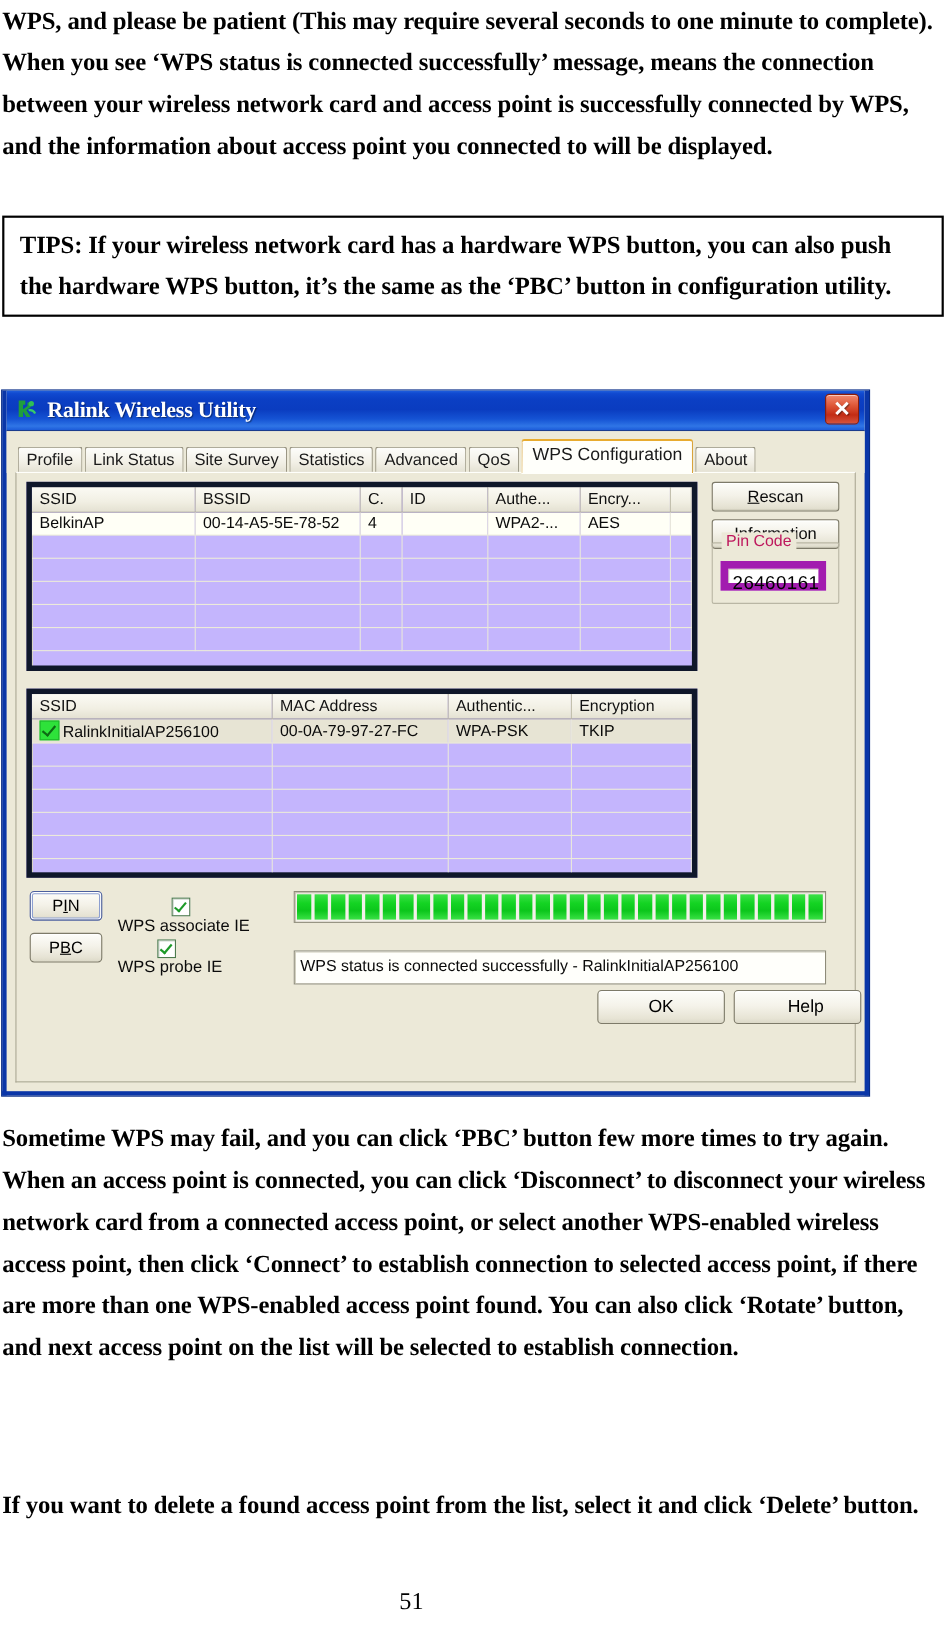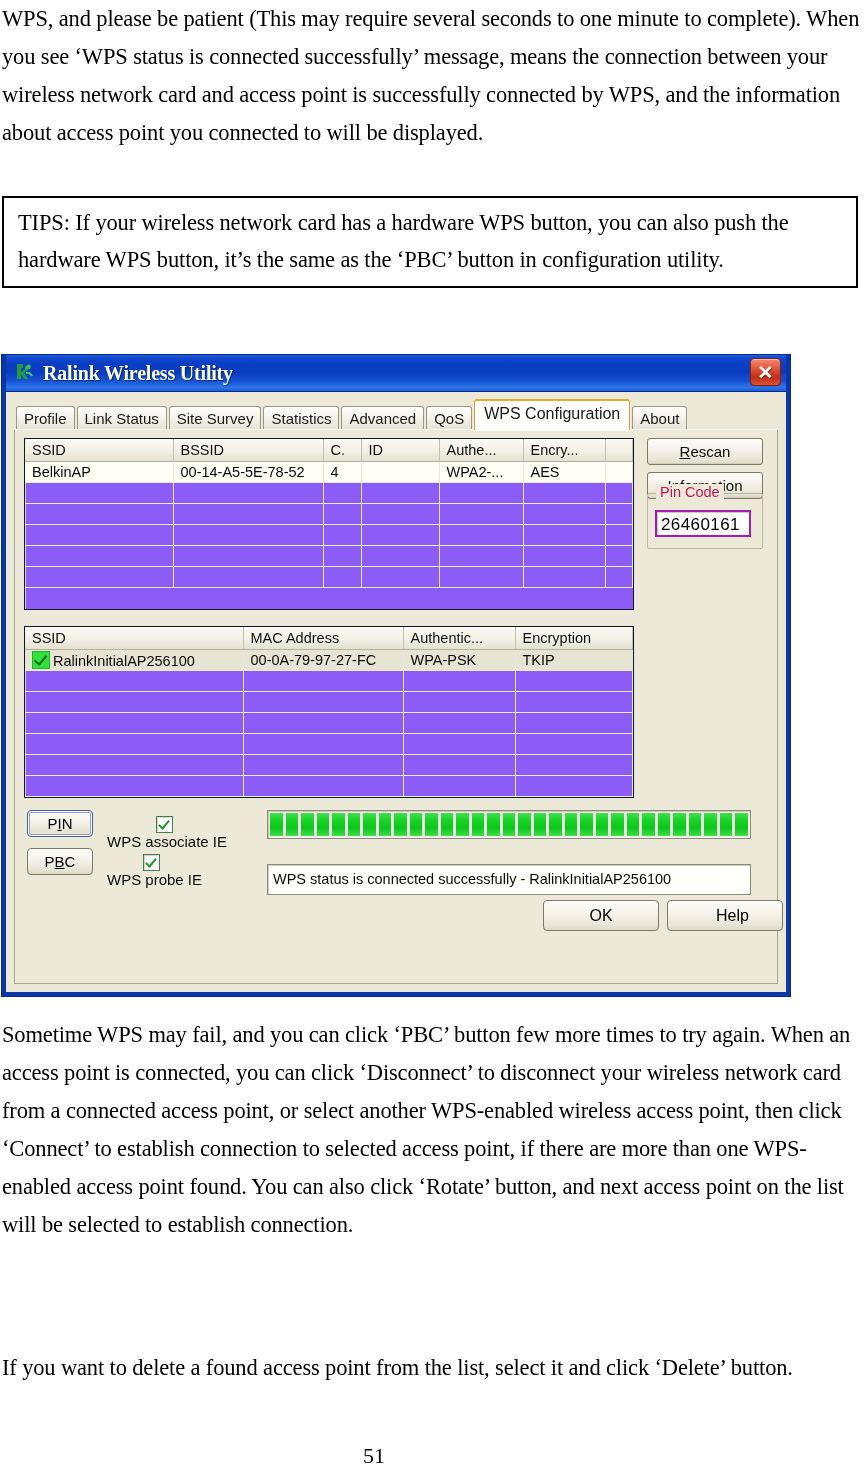--- a/index.html
+++ b/index.html
@@ -17,20 +17,21 @@
   }
 
   
   .doc-para {
     font-family: "Liberation Serif", serif;
     font-size: 22.5px;
     line-height: 38px;
     color: #000;
     margin: 0;
     letter-spacing: -0.15px;
+    font-weight: bold;
   }
   #para-top {
     position: absolute;
     left: 2px;
     top: 0px;
     width: 860px;
   }
   .tips-box {
     position: absolute;
     left: 2px;
@@ -168,22 +169,22 @@
     bottom: 8px;
     background: #ece9d8;
     border: 1px solid #aba894;
     border-top: 1px solid #fffffb;
     box-sizing: border-box;
     padding: 8px 9px 6px 9px;
   }
 
   
   .listview {
-    background: #8b5cf6;
-    border: 1px solid #0f172a;
+    background: #c4b5fd;
+    border: 5px solid #0f172a;
     box-shadow: inset 1px 1px 0 #d6d3c2;
     box-sizing: border-box;
     overflow: hidden;
     position: relative;
   }
   table.lv {
     width: 100%;
     border-collapse: collapse;
     font-family: "Liberation Sans", sans-serif;
     font-size: 14.5px;
@@ -271,21 +272,21 @@
     font-family: "Liberation Sans", sans-serif;
     font-size: 14.5px;
     color: #be185d;
     white-space: nowrap;
   }
   .pin-input {
     position: absolute;
     left: 7px; top: 16px;
     width: 96px; height: 27px;
     background: #ffffff;
-    border: 2px solid #a21caf;
+    border: 7px solid #a21caf;
     box-shadow: inset 1px 1px 0 #cecbba;
     box-sizing: border-box;
     font-family: "Liberation Sans", sans-serif;
     font-size: 17px;
     line-height: 25px;
     padding-left: 4px;
     color: #000;
     letter-spacing: 0.4px;
   }
 

